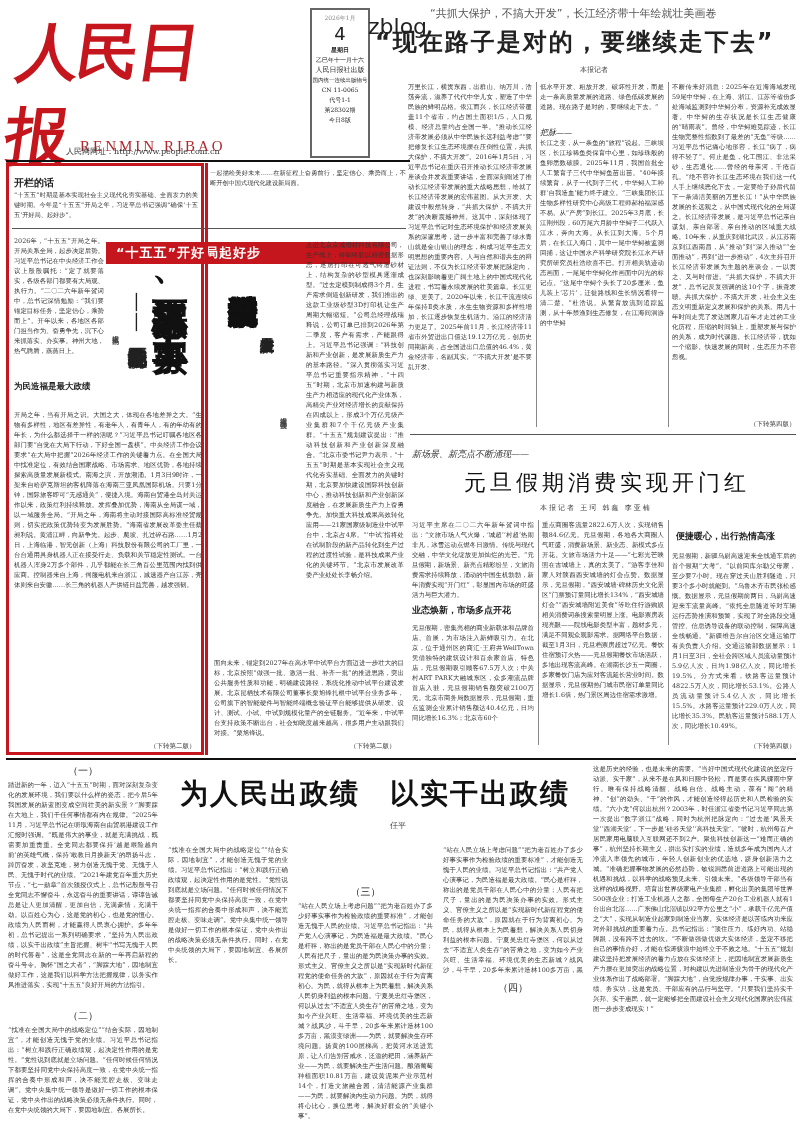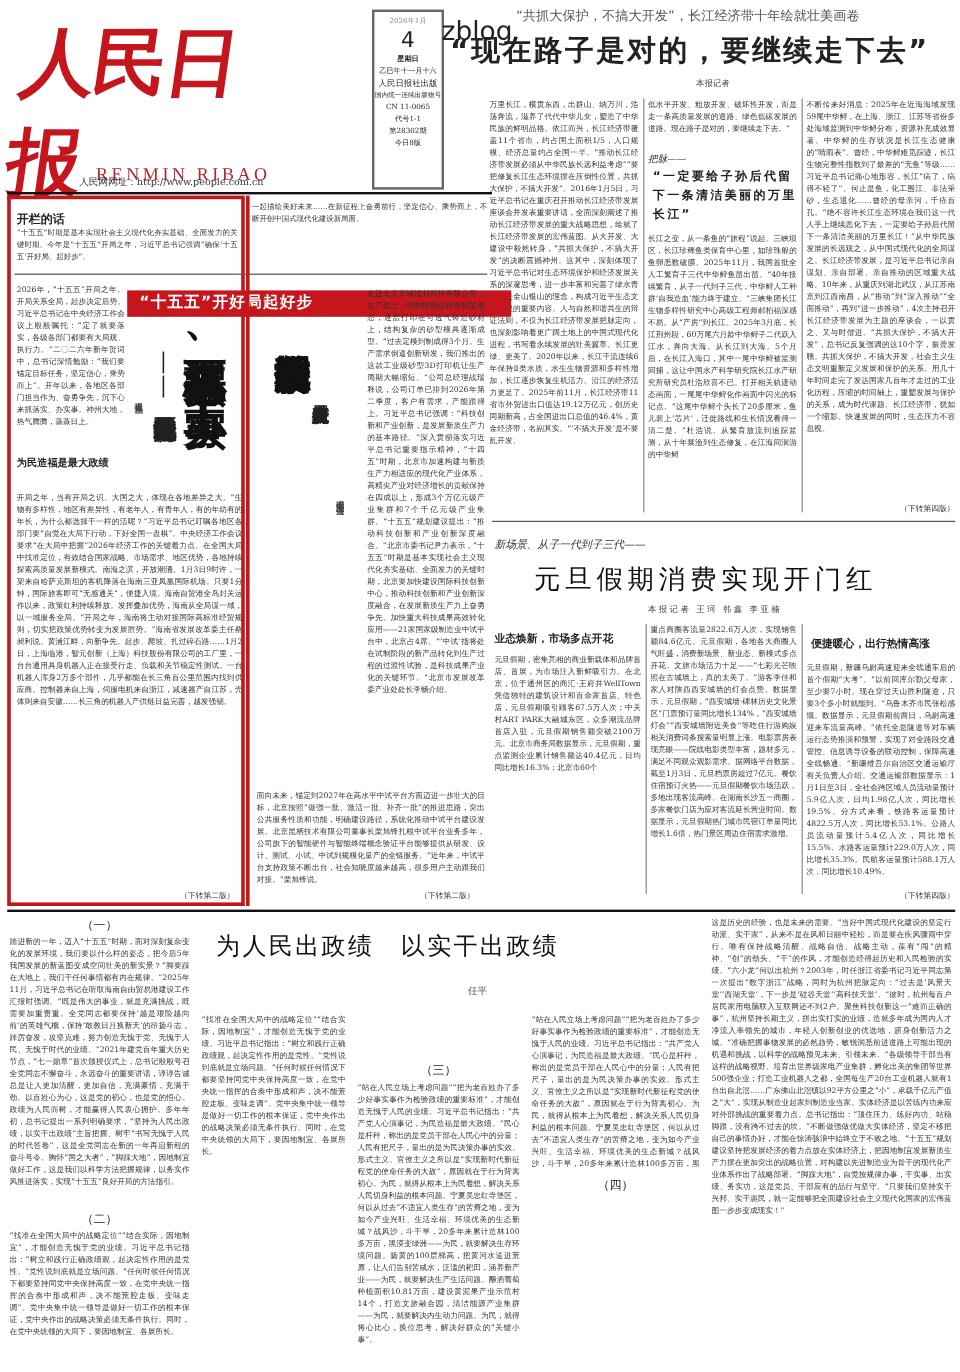--- a/index.html
+++ b/index.html
@@ -11,29 +11,29 @@
 .mast-url{position:absolute;left:66px;top:146px;font-size:8px;color:#333;white-space:nowrap}
 .datebox{left:310px;top:8px;width:60px;height:150px;border:2px solid #666;text-align:center;font-size:6px;line-height:10px;padding-top:3px}
 .datebox .big{font-size:18px;line-height:22px;font-family:"DejaVu Sans",sans-serif}
 .watermark{left:368px;top:14px;font-size:22px;font-family:"DejaVu Sans",sans-serif;color:#222}
 .kicker{left:430px;top:6px;font-size:11px;color:#555;font-family:"DejaVu Sans",sans-serif;white-space:nowrap}
 .headline1{left:375px;top:26px;font-size:24px;font-weight:bold;font-family:"DejaVu Sans",sans-serif;letter-spacing:2px;white-space:nowrap}
 .byline1{left:580px;top:65px;font-size:7px;color:#444}
 .body-text{font-size:6.4px;line-height:10px;color:#333;text-align:justify;overflow:hidden}
 .redbox{left:6px;top:163px;width:198px;height:592px;border:3px solid #c4161c}
 .open-title{left:14px;top:176px;font-size:10px;font-weight:bold;font-family:"DejaVu Sans",sans-serif}
-.banner{left:106px;top:242px;width:320px;height:22px;background:#c4161c;color:#fff;font-size:13px;font-weight:bold;font-family:"DejaVu Sans",sans-serif;padding-left:10px;line-height:22px;letter-spacing:1px}
+.banner{left:106px;top:242px;width:284px;height:22px;background:#c4161c;color:#fff;font-size:13px;font-weight:bold;font-family:"DejaVu Sans",sans-serif;padding-left:10px;line-height:22px;letter-spacing:1px}
 .vert{writing-mode:vertical-rl;font-family:"DejaVu Sans",sans-serif;font-weight:bold;color:#111}
 .vert-serif{writing-mode:vertical-rl;font-family:"DejaVu Serif",serif;color:#222}
 .sub-head{font-family:"DejaVu Sans",sans-serif;font-weight:bold;font-size:9px;color:#222}
 .hr{position:absolute;height:1px;background:#555}
 .vline{position:absolute;width:1px;background:#888}
-.headline2{left:445px;top:468px;font-size:22px;font-family:"DejaVu Sans",sans-serif;letter-spacing:4px;white-space:nowrap;color:#111}
+.headline2{left:464px;top:468px;font-size:22px;font-family:"DejaVu Sans",sans-serif;letter-spacing:4px;white-space:nowrap;color:#111}
 .kicker2{left:412px;top:448px;font-size:9px;font-style:italic;color:#333;white-space:nowrap}
-.headline3{left:180px;top:775px;font-size:20px;font-weight:normal;font-family:"DejaVu Sans",sans-serif;letter-spacing:2px;white-space:nowrap;color:#111}
+.headline3{left:180px;top:775px;font-size:28px;font-weight:bold;font-family:"DejaVu Sans",sans-serif;letter-spacing:2px;white-space:nowrap;color:#111}
 .section-num{font-size:10px;color:#222;text-align:center}
 .more{font-size:6.5px;color:#333;white-space:nowrap}
 </style>
 </head>
 <body>
 
 <div class="abs masthead">
   <div class="mast-title">人民日报</div>
   <div class="mast-pinyin">RENMIN RIBAO</div>
   <div class="mast-url">人民网网址：http://www.people.com.cn</div>
@@ -55,21 +55,20 @@
 <div class="abs watermark">zblog</div>
 
 <div class="abs kicker">“共抓大保护，不搞大开发”，长江经济带十年绘就壮美画卷</div>
 <div class="abs headline1">“现在路子是对的，要继续走下去”</div>
 <div class="abs byline1">本报记者</div>
 
 <div class="abs body-text" style="left:408px;top:82px;width:124px;height:350px">万里长江，横贯东西，出群山、纳万川，浩荡奔流，滋养了代代中华儿女，塑造了中华民族的鲜明品格。依江而兴，长江经济带覆盖11个省市，约占国土面积1/5，人口规模、经济总量约占全国一半。“推动长江经济带发展必须从中华民族长远利益考虑”“要把修复长江生态环境摆在压倒性位置，共抓大保护，不搞大开发”。2016年1月5日，习近平总书记在重庆召开推动长江经济带发展座谈会并发表重要讲话，全面深刻阐述了推动长江经济带发展的重大战略思想，绘就了长江经济带发展的宏伟蓝图。从大开发、大建设中毅然转身，“共抓大保护，不搞大开发”的决断震撼神州。这其中，深刻体现了习近平总书记对生态环境保护和经济发展关系的深邃思考，进一步丰富和完善了绿水青山就是金山银山的理念，构成习近平生态文明思想的重要内容。人与自然和谐共生的辩证法则，不仅为长江经济带发展把脉定向，也深刻影响着更广阔土地上的中国式现代化进程，书写着永续发展的壮美篇章。长江更绿、更美了。2020年以来，长江干流连续6年保持Ⅱ类水质，水生生物资源和多样性增加，长江逐步恢复生机活力。沿江的经济活力更足了。2025年前11月，长江经济带11省市外贸进出口值达19.12万亿元，创历史同期新高，占全国进出口总值的46.4%，黄金经济带，名副其实。“‘不搞大开发’是不要乱开发、</div>
 <div class="abs" style="left:540px;top:82px;width:124px;height:350px">
   <div class="body-text" style="height:40px">低水平开发、粗放开发、破坏性开发，而是走一条高质量发展的道路、绿色低碳发展的道路。现在路子是对的，要继续走下去。”</div>
   <div style="font-size:8px;margin-top:5px;font-style:italic">把脉——</div>
-  <div class="sub-head" style="font-size:10px;line-height:16px;margin:2px 0 6px 4px;letter-spacing:2px">“一定要给子孙后代留下一条清洁美丽的万里长江”</div>
   <div class="body-text" style="height:240px">长江之变，从一条鱼的“旅程”说起。三峡坝区，长江珍稀鱼类保育中心里，如珍珠般的鱼卵悉数破膜。2025年11月，我国首批全人工繁育子三代中华鲟鱼苗出苗。“40年接续繁育，从子一代到子三代，中华鲟人工种群‘自我造血’能力终于建立。”三峡集团长江生物多样性研究中心高级工程师郝柏福深感不易。从“产房”到长江。2025年3月底，长江荆州段，60万尾六月龄中华鲟子二代跃入江水，奔向大海。从长江到大海。5个月后，在长江入海口，其中一尾中华鲟被监测回捕，这让中国水产科学研究院长江水产研究所研究员杜浩欣喜不已。打开相关轨迹动态画面，一尾尾中华鲟化作画面中闪光的标记点。“这尾中华鲟个头长了20多厘米，鱼儿装上‘芯片’，迁徙路线和生长情况看得一清二楚。”杜浩说。从繁育放流到追踪监测，从十年禁渔到生态修复，在江海间洄游的中华鲟</div>
 </div>
 <div class="abs body-text" style="left:672px;top:82px;width:124px;height:335px">不断传来好消息：2025年在近海海域发现59尾中华鲟，在上海、浙江、江苏等省份多处海域监测到中华鲟分布，资源补充成效显著。中华鲟的生存状况是长江生态健康的“晴雨表”。曾经，中华鲟难觅踪迹，长江生物完整性指数到了最差的“无鱼”等级……习近平总书记痛心地形容，长江“病了，病得不轻了”。何止是鱼，化工围江、非法采砂，生态退化……曾经的母亲河，千疮百孔。“绝不容许长江生态环境在我们这一代人手上继续恶化下去，一定要给子孙后代留下一条清洁美丽的万里长江！”从中华民族发展的长远观之，从中国式现代化的全局谋之。长江经济带发展，是习近平总书记亲自谋划、亲自部署、亲自推动的区域重大战略。10年来，从重庆到湖北武汉，从江苏南京到江西南昌，从“推动”到“深入推动”“全面推动”，再到“进一步推动”，4次主持召开长江经济带发展为主题的座谈会，一以贯之、又与时偕进。“共抓大保护，不搞大开发”，总书记反复强调的这10个字，振聋发聩。共抓大保护，不搞大开发，社会主义生态文明重新定义发展和保护的关系。用几十年时间走完了发达国家几百年才走过的工业化历程，压缩的时间轴上，重塑发展与保护的关系，成为时代课题。长江经济带，犹如一个缩影。快速发展的同时，生态压力不容忽视。</div>
 <div class="abs more" style="left:750px;top:420px">（下转第四版）</div>
 
 <div class="vline" style="left:536px;top:82px;height:345px"></div>
 <div class="vline" style="left:668px;top:82px;height:345px"></div>
 <div class="hr" style="left:410px;top:434px;width:386px"></div>
 
 <div class="abs" style="left:6px;top:160px;width:404px;height:2px;background:#111"></div>
@@ -92,25 +91,26 @@
 
 <div class="abs" style="left:205px;top:163px;width:3px;height:592px;background:#c4161c"></div>
 
 <div class="abs vert" style="left:226px;top:272px;font-size:30px;line-height:34px;height:380px">北京推动科技创新和产业创新深度融合</div>
 <div class="abs vert-serif" style="left:258px;top:326px;font-size:15px;line-height:18px;height:200px">在发展新质生产力上奋勇争先</div>
 <div class="abs vert-serif" style="left:278px;top:412px;font-size:7px;height:110px;color:#444">本报记者 王洲 潘俊强</div>
 <div class="abs body-text" style="left:306px;top:240px;width:98px;height:410px">走进北京京城增材科技有限公司，生产线上，铸制铸胎以精密数据形态，逐层打印在可透气铸造砂材上，结构复杂的砂型模具逐渐成型。“过去定模到制成得3个月。生产需求倒逼创新研发，我们推出的这款工业级砂型3D打印机让生产周期大幅缩短。”公司总经理战瑞释说，公司订单已排到2026年第二季度，客户有需求，产能跟得上。习近平总书记强调：“科技创新和产业创新，是发展新质生产力的基本路径。”深入贯彻落实习近平总书记重要指示精神，“十四五”时期，北京市加速构建与新质生产力相适应的现代化产业体系，高精尖产业对经济增长的贡献保持在四成以上，形成3个万亿元级产业集群和7个千亿元级产业集群。“十五五”规划建议提出：“推动科技创新和产业创新深度融合。”北京市委书记尹力表示，“十五五”时期是基本实现社会主义现代化夯实基础、全面发力的关键时期，北京要加快建设国际科技创新中心，推动科技创新和产业创新深度融合，在发展新质生产力上奋勇争先。加快重大科技成果高效转化应用——21家国家级制造业中试平台中，北京占4席。“‘中试’指将处在试制阶段的新产品转化到生产过程的过渡性试验，是科技成果产业化的关键环节。”北京市发展改革委产业处处长李畅介绍。</div>
 <div class="abs body-text" style="left:214px;top:658px;width:190px;height:82px">面向未来，锚定到2027年在高水平中试平台方面迈进一步壮大的目标，北京按照“做强一批、激活一批、补齐一批”的推进思路，突出公共服务性质和功能，明确建设路径，系统化推动中试平台建设发展。北京昆栖技术有限公司董事长栗旭锋扎根中试平台业务多年，公司旗下的智能硬件与智能终端概念验证平台能够提供从研发、设计、测试、小试、中试到规模化量产的全链服务。“近年来，中试平台支持政策不断出台，社会知晓度越来越高，很多用户主动跟我们对接。”栗旭锋说。</div>
 <div class="abs more" style="left:350px;top:742px">（下转第二版）</div>
 
-<div class="abs kicker2">新场景、从子一代到子三代——</div>
+<div class="abs kicker2">新场景、新亮点不断涌现——</div>
 <div class="abs headline2">元旦假期消费实现开门红</div>
 <div class="abs" style="left:540px;top:503px;font-size:7px;color:#444;letter-spacing:2px;white-space:nowrap">本报记者 王珂 韩鑫 李亚楠</div>
 
 <div class="abs" style="left:412px;top:520px;width:122px;height:230px">
+  <div class="body-text" style="height:78px">习近平主席在二〇二六年新年贺词中指出：“文旅市场人气火爆，‘城超’‘村超’热闹非凡，冰雪运动点燃冬日激情。传统与现代交融，中华文化绽放更加灿烂的光芒。”元旦假期，新场景、新亮点精彩纷呈，文旅消费需求持续释放，涌动的中国生机勃勃，新年消费实现“开门红”，彰显国内市场的旺盛活力与巨大潜力。</div>
   <div class="sub-head" style="margin:6px 0 6px 0;font-size:9px">业态焕新，市场多点开花</div>
   <div class="body-text" style="height:130px">元旦假期，密集亮相的商业新载体和品牌首店、首展，为市场注入新鲜吸引力。在北京，位于通州区的商汇·王府井WellTown凭借独特的建筑设计和百余家首店、特色店，元旦假期吸引顾客67.5万人次；中关村ART PARK大融城东区，众多潮流品牌首店入驻，元旦假期销售额突破2100万元。北京市商务局数据显示，元旦假期，重点监测企业累计销售额达40.4亿元，日均同比增长16.3%；北京市60个</div>
 </div>
 <div class="abs body-text" style="left:542px;top:520px;width:122px;height:230px">重点商圈客流量2822.6万人次，实现销售额84.6亿元。元旦假期，各地各大商圈人气旺盛，消费新场景、新业态、新模式多点开花。文旅市场活力十足——“七彩光芒映照在古城墙上，真的太美了。”游客李佳和家人对陕西西安城墙的灯会点赞。数据显示，元旦假期，“西安城墙·碑林历史文化景区”门票预订量同比增长134%，“西安城墙灯会”“西安城墙附近美食”等吃住行游购娱相关消费词条搜索量明显上涨。电影票房表现亮眼——院线电影类型丰富，题材多元，满足不同观众观影需求。据网络平台数据，截至1月3日，元旦档票房超过7亿元。餐饮住宿预订火热——元旦假期餐饮市场活跃，多地出现客流高峰。在湖南长沙五一商圈，多家餐饮门店为应对客流延长营业时间。数据显示，元旦假期热门城市民宿订单量同比增长1.6倍，热门景区周边住宿需求激增。</div>
 <div class="abs" style="left:672px;top:520px;width:124px;height:230px">
   <div class="sub-head" style="margin:10px 0 8px 4px;font-size:9px">便捷暖心，出行热情高涨</div>
   <div class="body-text" style="height:200px">元旦假期，新疆乌尉高速迎来全线通车后的首个假期“大考”。“以前回库尔勒父母家，至少要7小时。现在穿过天山胜利隧道，只要3个多小时就能到。”乌鲁木齐市民张松感慨。数据显示，元旦假期前两日，乌尉高速迎来车流量高峰。“依托全息隧道等对车辆运行态势推演和预警，实现了对全路段交通管控、信息诱导设备的联动控制，保障高速全线畅通。”新疆维吾尔自治区交通运输厅有关负责人介绍。交通运输部数据显示：1月1日至3日，全社会跨区域人员流动量预计5.9亿人次，日均1.98亿人次，同比增长19.5%。分方式来看，铁路客运量预计4822.5万人次，同比增长53.1%。公路人员流动量预计5.4亿人次，同比增长15.5%。水路客运量预计229.0万人次，同比增长35.3%。民航客运量预计588.1万人次，同比增长10.49%。</div>
 </div>
 <div class="abs more" style="left:750px;top:742px">（下转第四版）</div>
 <div class="vline" style="left:538px;top:520px;height:225px"></div>

